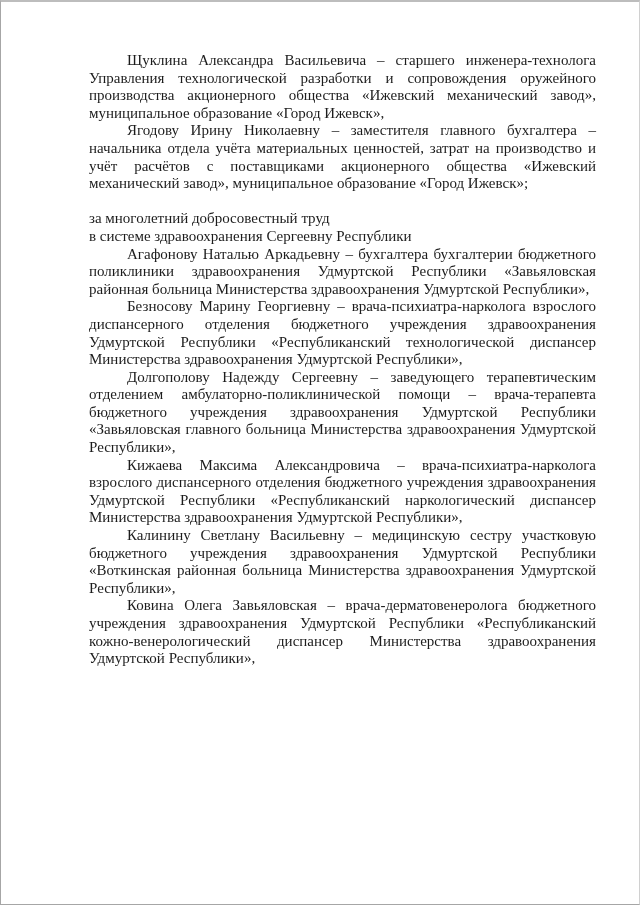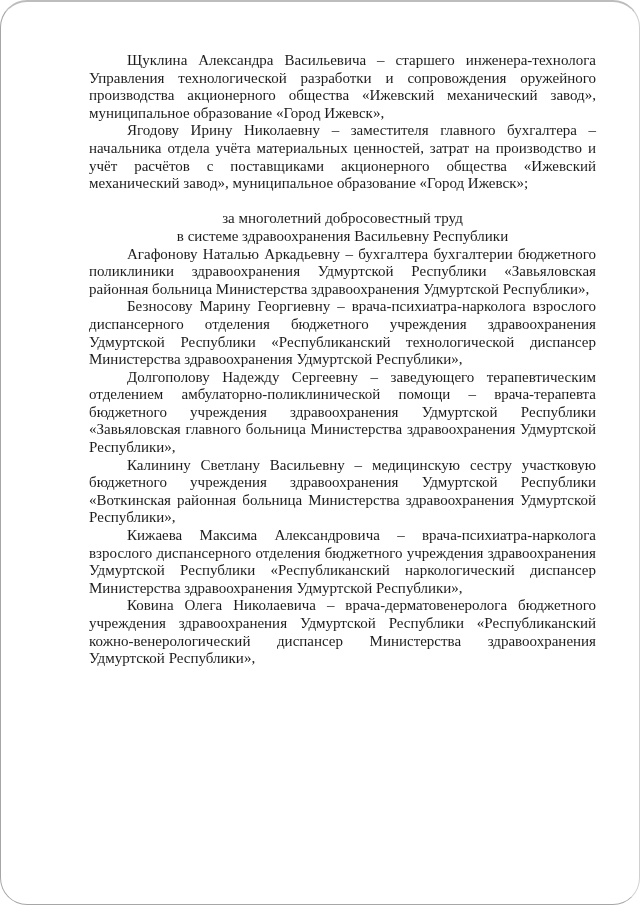--- a/index.html
+++ b/index.html
@@ -11,60 +11,58 @@
     position: relative;
     width: 640px;
     height: 905px;
     box-sizing: border-box;
     background: #ffffff;
     border-top: 2px solid #bdbdbd;
     border-left: 1px solid #a6a6a6;
     border-bottom: 1px solid #a6a6a6;
     border-right: 1px solid #d0d0d0;
     overflow: hidden;
-    border-radius: 27px;
   }
   .content {
     position: absolute;
     left: 88px;
     top: 50px;
     width: 507px;
     color: #1c1c1c;
     font-family: "Liberation Serif", "DejaVu Serif", serif;
     font-size: 15px;
     line-height: 17.6px;
     text-align: justify;
   }
   .para {
     margin: 0;
     text-indent: 38px;
   }
   .section-heading {
     margin-top: 17.6px; 
-    text-align: center;
   }
   .section-heading div {
     text-indent: 0;
   }
 </style>
 </head>
 <body>
 
 <div class="page">
   <div class="content">
 
     <p class="para">Щуклина Александра Васильевича – старшего инженера-технолога Управления технологической разработки и сопровождения оружейного производства акционерного общества «Ижевский механический завод», муниципальное образование «Город Ижевск»,</p>
     <p class="para">Ягодову Ирину Николаевну – заместителя главного бухгалтера – начальника отдела учёта материальных ценностей, затрат на производство и учёт расчётов с поставщиками акционерного общества «Ижевский механический завод», муниципальное образование «Город Ижевск»;</p>
 
     <div class="section-heading">
       <div>за многолетний добросовестный труд</div>
-      <div>в системе здравоохранения Васильевну Республики</div>
+      <div>в системе здравоохранения Сергеевну Республики</div>
     </div>
 
     <p class="para">Агафонову Наталью Аркадьевну – бухгалтера бухгалтерии бюджетного поликлиники здравоохранения Удмуртской Республики «Завьяловская районная больница Министерства здравоохранения Удмуртской Республики»,</p>
     <p class="para">Безносову Марину Георгиевну – врача-психиатра-нарколога взрослого диспансерного отделения бюджетного учреждения здравоохранения Удмуртской Республики «Республиканский технологической диспансер Министерства здравоохранения Удмуртской Республики»,</p>
     <p class="para">Долгополову Надежду Сергеевну – заведующего терапевтическим отделением амбулаторно-поликлинической помощи – врача-терапевта бюджетного учреждения здравоохранения Удмуртской Республики «Завьяловская главного больница Министерства здравоохранения Удмуртской Республики»,</p>
+    <p class="para">Кижаева Максима Александровича – врача-психиатра-нарколога взрослого диспансерного отделения бюджетного учреждения здравоохранения Удмуртской Республики «Республиканский наркологический диспансер Министерства здравоохранения Удмуртской Республики»,</p>
     <p class="para">Калинину Светлану Васильевну – медицинскую сестру участковую бюджетного учреждения здравоохранения Удмуртской Республики «Воткинская районная больница Министерства здравоохранения Удмуртской Республики»,</p>
-    <p class="para">Кижаева Максима Александровича – врача-психиатра-нарколога взрослого диспансерного отделения бюджетного учреждения здравоохранения Удмуртской Республики «Республиканский наркологический диспансер Министерства здравоохранения Удмуртской Республики»,</p>
-    <p class="para">Ковина Олега Николаевича – врача-дерматовенеролога бюджетного учреждения здравоохранения Удмуртской Республики «Республиканский кожно-венерологический диспансер Министерства здравоохранения Удмуртской Республики»,</p>
+    <p class="para">Ковина Олега Завьяловская – врача-дерматовенеролога бюджетного учреждения здравоохранения Удмуртской Республики «Республиканский кожно-венерологический диспансер Министерства здравоохранения Удмуртской Республики»,</p>
 
   </div>
 </div>
 
 </body></html>

